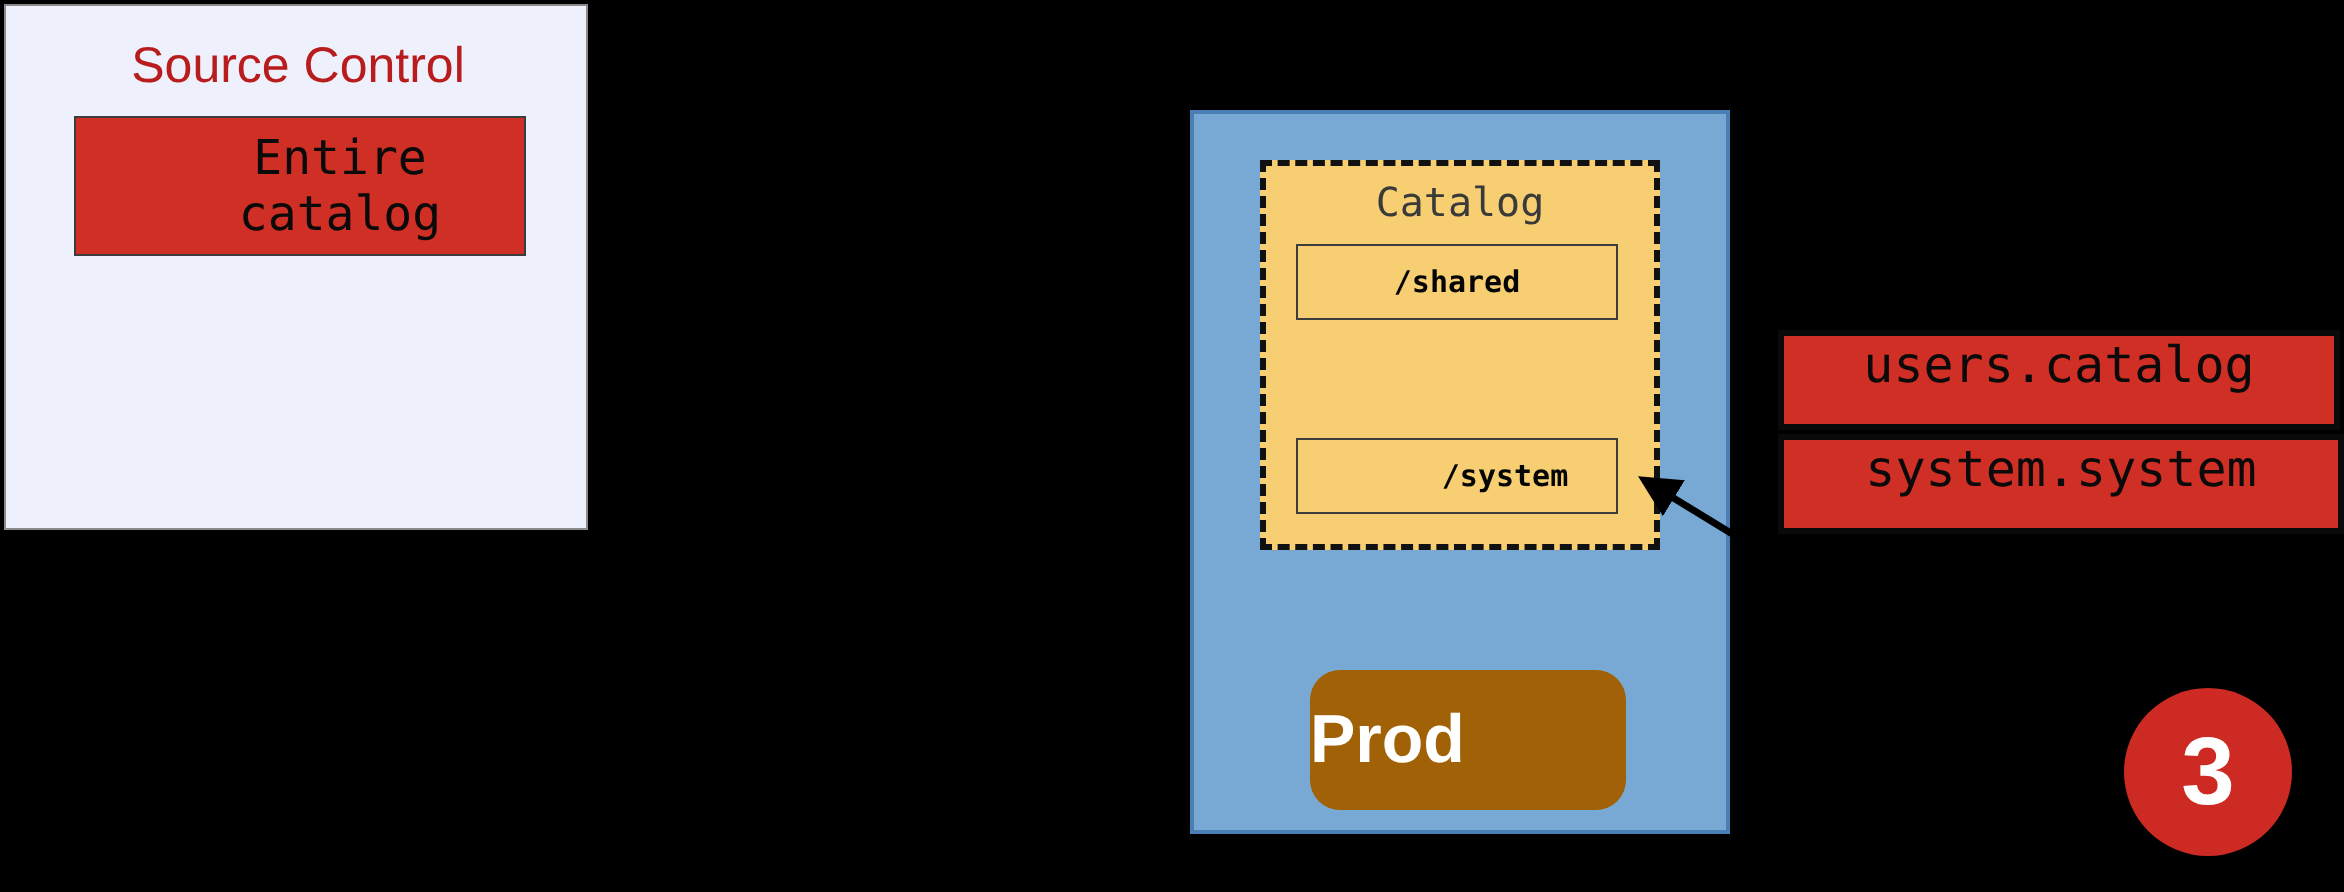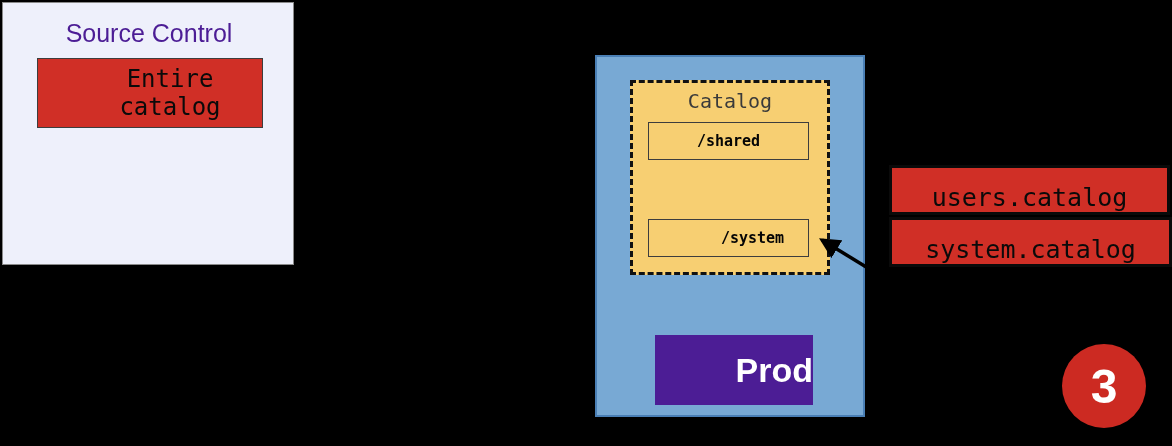--- a/index.html
+++ b/index.html
@@ -27,21 +27,21 @@
     box-sizing: border-box;
   }
   #source-control-title {
     position: absolute;
     left: 0;
     top: 16px;
     width: 292px;
     text-align: center;
     font-family: "Liberation Sans", sans-serif;
     font-size: 25px;
-    color: #4c1d95;
+    color: #b91c1c;
     letter-spacing: 0px;
   }
   #entire-catalog-box {
     position: absolute;
     left: 34px;
     top: 55px;
     width: 226px;
     height: 70px;
     background: #d02f26;
     border: 1px solid #3d3d3d;
@@ -115,24 +115,25 @@
   #catalog-item-1 { top: 98px; }
   #catalog-item-2 { top: 136px; padding-left: 48px; }
 
   
   #prod-box {
     position: absolute;
     left: 58px;
     top: 278px;
     width: 158px;
     height: 70px;
-    background: #4c1d95;
-    display: flex;
-    align-items: center;
-    justify-content: flex-end;
+    background: #a16207;
+    display: flex;
+    align-items: center;
+    justify-content: flex-start;
+    border-radius: 15px;
   }
   #prod-label {
     font-family: "Liberation Sans", sans-serif;
     font-weight: bold;
     font-size: 34px;
     color: #ffffff;
   }
 
   
   #catalog-pointer-arrow {
@@ -145,21 +146,21 @@
   }
 
   
   .catalog-file-label {
     position: absolute;
     left: 889px;
     background: #d02f26;
     border: 3px solid #0a0a0a;
     box-sizing: border-box;
     display: flex;
-    align-items: flex-end;
+    align-items: flex-start;
     justify-content: center;
     font-family: "DejaVu Sans Mono", "Liberation Mono", monospace;
     font-size: 25px;
     color: #0a0a0a;
   }
   #catalog-file-label-0 {
     top: 165px;
     width: 281px;
     height: 50px;
   }
@@ -228,18 +229,18 @@
     </marker>
   </defs>
   <line x1="82" y1="52" x2="10" y2="8" stroke="#000000" stroke-width="3.5" marker-end="url(#arrowhead)"></line>
 </svg>
 
 <div class="catalog-file-label" id="catalog-file-label-0">
   <span>users.catalog</span>
 </div>
 
 <div class="catalog-file-label" id="catalog-file-label-1">
-  <span>system.catalog</span>
+  <span>system.system</span>
 </div>
 
 <div id="step-badge">
   <span id="step-badge-number">3</span>
 </div>
 
 </body></html>

